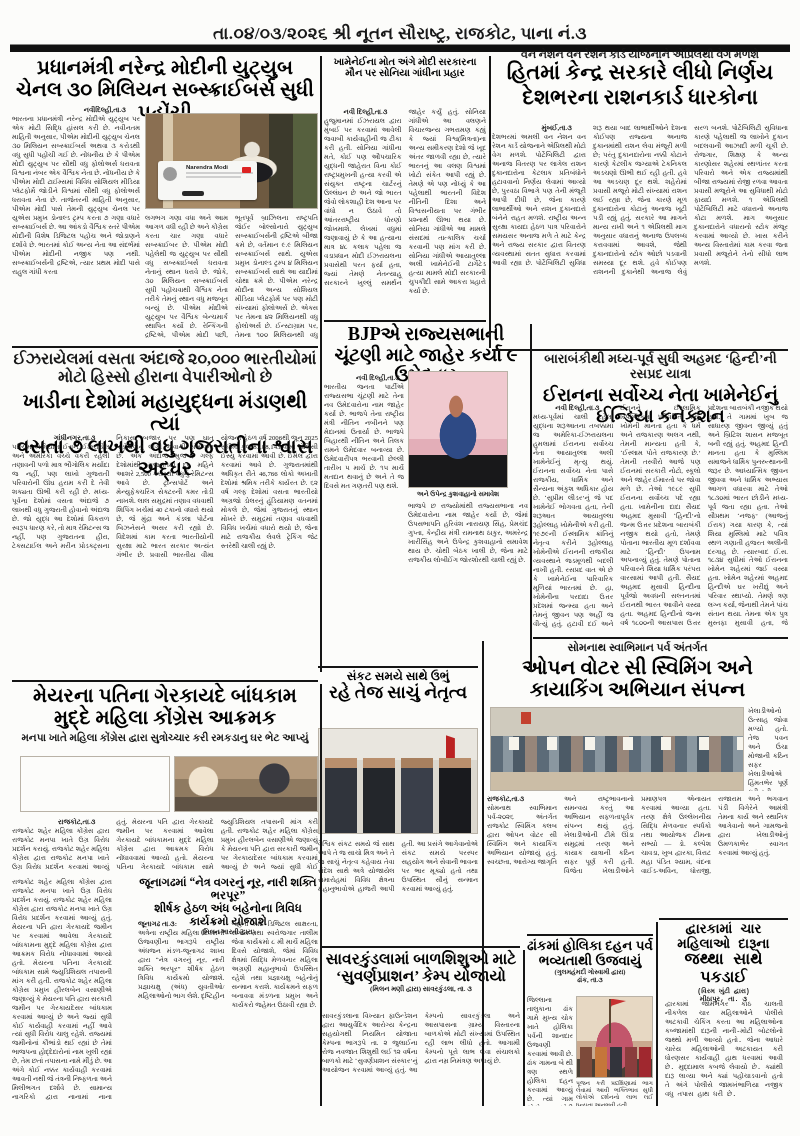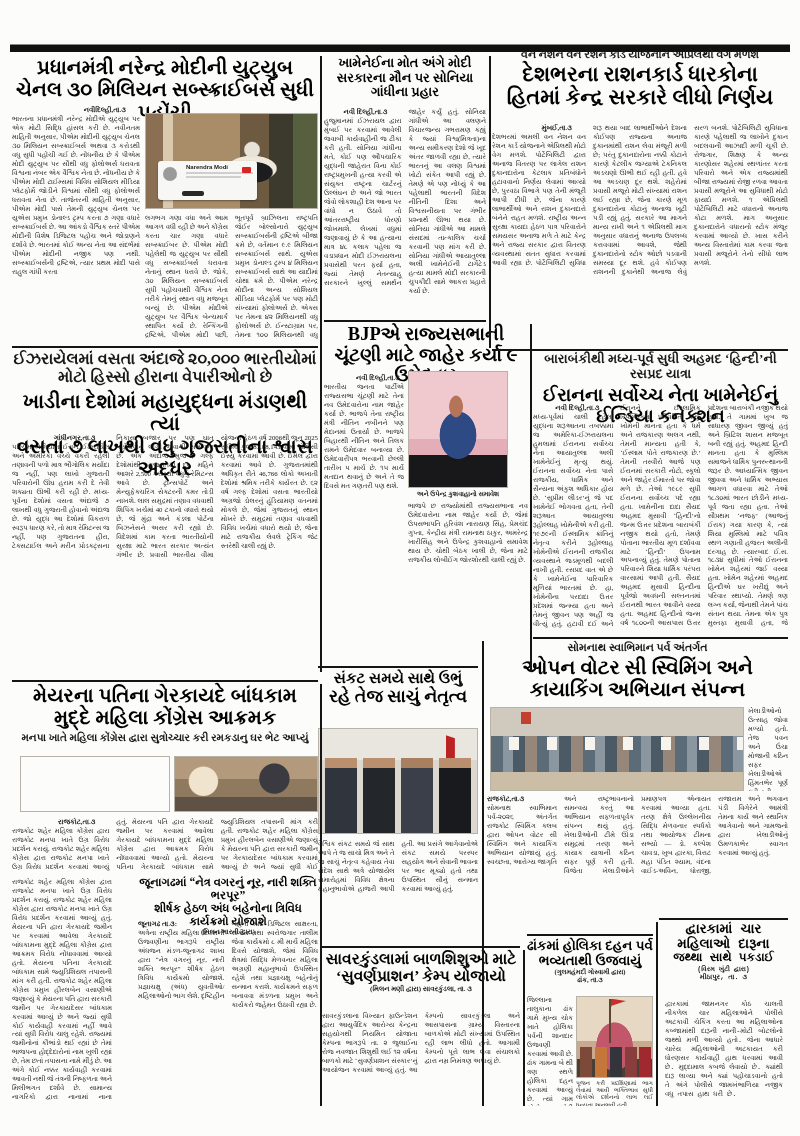--- a/index.html
+++ b/index.html
@@ -66,20 +66,21 @@
      linear-gradient(180deg,#e7d8c3 0 55%, #caa98f 55% 78%, #4a3f35 78% 100%);}
   .ph-holi .flag{position:absolute;left:44%;top:2%;width:16px;height:12px;background:#c62f2f;clip-path:polygon(0 0,100% 20%,10% 60%,0 100%);}
   .ph-holi .pole{position:absolute;left:43%;top:2%;width:1.5px;height:55%;background:#5c4632;}
   .ph-holi .p{position:absolute;bottom:0;width:16%;height:38%;}
 </style>
 </head>
 <body>
 
 <div id="page">
 
+  <div class="abs masthead">તા.૦૪/૦૩/૨૦૨૬ શ્રી નૂતન સૌરાષ્ટ્ર, રાજકોટ, પાના નં.૩</div>
   <div class="abs mast-bar"></div>
 
   <div class="abs" style="left:12px;top:56px;width:306px;height:292px;">
     <div class="headline" style="font-size:20px;">પ્રધાનમંત્રી નરેન્દ્ર મોદીની યુટ્યુબ ચેનલ ૩૦ મિલિયન સબ્સ્ક્રાઈબર્સ સુધી પહોંચી</div>
     <div class="abs body-txt" style="left:0;top:50px;width:128px;height:242px;">
       <div class="dateline">નવીદિલ્હી,તા.૩</div>
       <span>ભારતના પ્રધાનમંત્રી નરેન્દ્ર મોદીએ યુટ્યુબ પર એક મોટી સિદ્ધિ હાંસલ કરી છે. નવીનતમ માહિતી અનુસાર, પીએમ મોદીની યુટ્યુબ ચેનલ ૩૦ મિલિયન સબ્સ્ક્રાઈબર્સ અથવા ૩ કરોડથી વધુ સુધી પહોંચી ગઈ છે. નોંધનીય છે કે પીએમ મોદી યુટ્યુબ પર સૌથી વધુ ફોલોઅર્સ ધરાવતા વિશ્વના નંબર એક વૈશ્વિક નેતા છે. નોંધનીય છે કે પીએમ મોદી ટાઈમ્સમાં વિવિધ સોશિયલ મીડિયા પ્લેટફોર્મે જોડીને વિશ્વમાં સૌથી વધુ ફોલોઅર્સ ધરાવતા નેતા છે. તાજેતરની માહિતી અનુસાર, પીએમ મોદી પાસે તેમની યુટ્યુબ ચેનલ પર યુએસ પ્રમુખ ડોનાલ્ડ ટ્રમ્પ કરતા ૭ ગણા વધારે સબ્સ્ક્રાઈબર્સ છે. આ આંકડો વૈશ્વિક સ્તરે પીએમ મોદીની વિશેષ ડિજિટલ પહોંચ અને જોડાણને દર્શાવે છે. ભારતમાં કોઈ અન્ય નેતા આ સંદર્ભમાં પીએમ મોદીની નજીક પણ નથી. સબ્સ્ક્રાઈબર્સની દ્રષ્ટિએ, ત્યાર પ્રથમ મોદી પાસે રાહુલ ગાંધી કરતા</span>
     </div>
     <div class="photo ph-modi" style="left:133px;top:57px;width:173px;height:96px;">
       <div class="ph-card">
@@ -88,31 +89,31 @@
         <div class="ln"></div>
         <div class="ln" style="width:60%;"></div>
         <div class="btn"></div>
         <div class="red"></div>
       </div>
     </div>
     <div class="abs body-txt cols2" style="left:133px;top:158px;width:173px;height:134px;">લગભગ ગણા વધા અને આમ આગળ વધી રહી છે અને કોંગ્રેસ કરતા ચાર ગણા વધારે સબ્સ્ક્રાઈબર છે. પીએમ મોદી પહેલેથી જ યુટ્યુબ પર સૌથી વધુ સબ્સ્ક્રાઈબર્સ ધરાવતા નેતાનું સ્થાન ધરાવે છે. જોકે, ૩૦ મિલિયન સબ્સ્ક્રાઈબર્સ સુધી પહોંચવાથી વૈશ્વિક નેતા તરીકે તેમનું સ્થાન વધુ મજબૂત બન્યું છે. પીએમ મોદીએ યુટ્યુબ પર વૈશ્વિક બેન્ચમાર્ક સ્થાપિત કર્યો છે. રેન્કિંગની દ્રષ્ટિએ, પીએમ મોદી પછી, ભૂતપૂર્વ બ્રાઝિલના રાષ્ટ્રપતિ જેઈર બોલ્સોનારો યુટ્યુબ સબ્સ્ક્રાઈબર્સની દ્રષ્ટિએ બીજા ક્રમે છે, વર્તમાન ૯.૯ મિલિયન સબ્સ્ક્રાઈબર્સ સાથે. યુએસ પ્રમુખ ડોનાલ્ડ ટ્રમ્પ ૪ મિલિયન સબ્સ્ક્રાઈબર્સ સાથે આ યાદીમાં ચોથા ક્રમે છે. પીએમ નરેન્દ્ર મોદીના અન્ય સોશિયલ મીડિયા પ્લેટફોર્મ પર પણ મોટી સંખ્યામાં ફોલોઅર્સ છે. એક્સ પર તેમના ૪૨ મિલિયનથી વધુ ફોલોઅર્સ છે. ઈન્સ્ટાગ્રામ પર, તેમના ૧૦૦ મિલિયનથી વધુ ફોલોઅર્સ છે. વધુમાં, પીએમ મોદીના સોશિયલ મીડિયા પ્લેટફોર્મ ૬ પર ૧૦૯ મિલિયનથી વધુ ફોલોઅર્સ છે.</div>
   </div>
 
   <div class="abs" style="left:324px;top:56px;width:162px;height:262px;">
-    <div class="headline" style="font-size:13px;">ખામેનેઈના મોત અંગે મોદી સરકારના મૌન પર સોનિયા ગાંધીના પ્રહાર</div>
+    <div class="headline" style="font-size:10px;">ખામેનેઈના મોત અંગે મોદી સરકારના મૌન પર સોનિયા ગાંધીના પ્રહાર</div>
     <div class="abs body-txt cols2" style="left:0;top:52px;width:162px;height:208px;">
       <div class="dateline">નવી દિલ્હી,તા.૩</div>
       <span>હુજુમાનમાં ઈઝરાયલ દ્વારા મુંબઈ પર કરવામાં આવેલી જવાબી કાર્યવાહીની જ ટીકા કરી હતી. સોનિયા ગાંધીના મતે, કોઈ પણ ઔપચારિક યુદ્ધની જાહેરાત વિના કોઈ રાષ્ટ્રપ્રમુખની હત્યા કરવી એ સંયુક્ત રાષ્ટ્રના ચાર્ટરનું ઉલ્લંઘન છે અને જો ભારત જેવો લોકશાહી દેશ આના પર વાંધો ન ઉઠાવે તો આંતરરાષ્ટ્રીય ધોરણો જોખમાશે. લેખમાં વધુમાં જણાવાયું છે કે આ હત્યાના માત્ર ૪૮ કલાક પહેલા જ વડાપ્રધાન મોદી ઈઝરાયલના પ્રવાસેથી પરત ફર્યા હતા, જ્યાં તેમણે નેતન્યાહૂ સરકારને ખુલ્લું સમર્થન જાહેર કર્યું હતું. સોનિયા ગાંધીએ આ વલણને વિચારજન્ય ગભરામણ કહ્યું કે જ્યાં વિશ્વ(મિત્રતા)ના અન્ય સમીકરણ દેશો જે ખૂદ અંતર જાળવી રહ્યા છે, ત્યારે ભારતનું આ વલણ વિશ્વમાં ખોટો સંકેત આપી રહ્યું છે. તેમણે એ પણ નોંધ્યું કે આ પહેલાથી ભારતની વિદેશ નીતિની દિશા અને વિશ્વસનીયતા પર ગંભીર પ્રશ્નાર્થ ઊભા થયા છે. સોનિયા ગાંધીએ આ મામલે સંસદમાં તાત્કાલિક ચર્ચા કરવાની પણ માંગ કરી છે. સોનિયા ગાંધીએ આયાતુલ્લા અલી ખામેનેઈની ટાર્ગેટેડ હત્યા મામલે મોદી સરકારની ચુપકીદી સામે આકરા પ્રહારો કર્યા છે.</span>
     </div>
   </div>
 
   <div class="abs" style="left:492px;top:48px;width:296px;height:292px;">
     <div class="kicker" style="font-size:11px;">વન નેશન વન રેશન કાર્ડ યોજનાને એપ્રિલથી વેગ મળશે</div>
+    <div class="headline" style="font-size:21px;">હિતમાં કેન્દ્ર સરકારે લીધો નિર્ણય</div>
     <div class="headline" style="font-size:21px;margin-top:2px;">દેશભરના રાશનકાર્ડ ધારકોના</div>
-    <div class="headline" style="font-size:21px;">હિતમાં કેન્દ્ર સરકારે લીધો નિર્ણય</div>
     <div class="abs body-txt cols3" style="left:0;top:76px;width:296px;height:214px;">
       <div class="dateline">મુંબઈ,તા.૩</div>
       <span>દેશભરમાં અમલી વન નેશન વન રેશન કાર્ડ યોજનાને એપ્રિલથી મોટો વેગ મળશે. પોર્ટેબિલિટી દ્વારા અનાજ વિતરણ પર લાગેલ રાશન દુકાનદારોના કેટલાક પ્રતિબંધોને હટાવવાનો નિર્ણય લેવામાં આવ્યો છે, પુરવઠા વિભાગે પણ તેની મંજૂરી આપી દીધી છે, જેના કારણે લાભાર્થીઓ અને રાશન દુકાનદારો બંનેને રાહત મળશે. રાષ્ટ્રીય અન્ન સુરક્ષા કાયદા હેઠળ પાત્ર પરિવારોને સમયસર અનાજ મળે તે માટે કેન્દ્ર અને રાજ્ય સરકાર દ્વારા વિતરણ વ્યવસ્થામાં સતત સુધારા કરવામાં આવી રહ્યા છે. પોર્ટેબિલિટી સુવિધા શરૂ થયા બાદ લાભાર્થીઓને દેશના કોઈપણ રાજ્યના અનાજ દુકાનમાંથી રાશન લેવા મંજૂરી મળી છે; પરંતુ દુકાનદારોના નક્કી કોટાને કારણે કેટલીક જગ્યાએ ટેકનિકલ અડચણો ઊભી થઈ રહી હતી. હવે આ અડચણ દૂર થશે. શહેરોમાં પ્રવાસી મજૂરો મોટી સંખ્યામાં રાશન લઈ રહ્યા છે, જેના કારણે મૂળ દુકાનદારોના કોટાનું અનાજ ખૂટી પડી રહ્યું હતું. સરકારે આ માગને માન્ય રાખી અને ૧ એપ્રિલથી માગ અનુસાર વધારાનું અનાજ ઉપલબ્ધ કરાવવામાં આવશે, જેથી દુકાનદારોનો સ્ટોક ઓછો પડવાની સમસ્યા દૂર થશે. હવે કોઈપણ રાશનની દુકાનેથી અનાજ લેવું સરળ બનશે. પોર્ટેબિલિટી સુવિધાના કારણે પહેલાથી જ લાખોને દુકાન બદલવાની આઝાદી મળી ચૂકી છે. રોજગાર, શિક્ષણ કે અન્ય કારણોસર શહેરમાં સ્થળાંતર કરતા પરિવારો અને એક રાજ્યમાંથી બીજા રાજ્યમાં રોજી રળવા આવતા પ્રવાસી મજૂરોને આ સુવિધાથી મોટો ફાયદો મળશે. ૧ એપ્રિલથી પોર્ટેબિલિટી માટે વધારાનો અનાજ કોટા મળશે. માગ અનુસાર દુકાનદારોને વધારાનો સ્ટોક મંજૂર કરવામાં આવ્યો છે. ખાસ કરીને અન્ય વિસ્તારોમાં કામ કરવા જતા પ્રવાસી મજૂરોને તેનો સીધો લાભ મળશે.</span>
     </div>
   </div>
 
   <div class="abs" style="left:12px;top:350px;width:306px;height:324px;">
     <div class="kicker" style="font-size:16px;">ઈઝરાયેલમાં વસતા અંદાજે ૨૦,૦૦૦ ભારતીયોમાં મોટો હિસ્સો હીરાના વેપારીઓનો છે</div>
     <div class="headline" style="font-size:20px;margin-top:3px;">ખાડીના દેશોમાં મહાયુદ્ધના મંડાણથી ત્યાં</div>
     <div class="headline" style="font-size:20px;">વસતા ૭ લાખથી વધુ ગુજરાતીના શ્વાસ અદ્ધર</div>
@@ -159,21 +160,21 @@
       <div class="headline" style="font-size:11.5px;">શીર્ષક હેઠળ અંધ બહેનોના ત્રિવિધ કાર્યક્રમો યોજાશે</div>
       <div class="byline" style="font-size:6.8px;">(મિલન ભારતી દ્વારા)</div>
       <div class="abs body-txt cols2" style="left:0;top:44px;width:180px;height:178px;">
         <div class="dateline" style="text-align:left;padding:0;">જૂનાગઢ તા.૩:</div>
         <span>અત્રેના રાષ્ટ્રીય મહિલા દિવસની ઉજવણીના ભાગરૂપે રાષ્ટ્રીય અંધજન મંડળ-જૂનાગઢ શાખા દ્વારા “નેત્ર વગરનું નૂર, નારી શક્તિ ભરપૂર” શીર્ષક હેઠળ ત્રિવિધ કાર્યક્રમો યોજાશે. પ્રજ્ઞાચક્ષુ (અંધ) યુવતીઓ/મહિલાઓનો ભાગ લેશે. દૃષ્ટિહીન બહેનો માટે ડિજિટલ સાક્ષરતા, સંગીત તથા સ્વરોજગાર તાલીમ જેવા કાર્યક્રમો ૮ મી માર્ચે મહિલા દિવસે યોજાશે, જેમાં વિવિધ ક્ષેત્રમાં સિદ્ધિ મેળવનાર મહિલા અગ્રણી મહાનુભાવો ઉપસ્થિત રહેશે તથા પ્રજ્ઞાચક્ષુ બહેનોનું સન્માન કરાશે. કાર્યક્રમને સફળ બનાવવા મંડળના પ્રમુખ અને કાર્યકરો જહેમત ઉઠાવી રહ્યા છે.</span>
       </div>
     </div>
   </div>
 
   <div class="abs" style="left:318px;top:670px;width:160px;height:276px;">
-    <div class="headline" style="font-size:15px;">સંકટ સમયે સાથે ઉભું</div>
+    <div class="headline" style="font-size:12px;">સંકટ સમયે સાથે ઉભું</div>
     <div class="headline" style="font-size:17.5px;">રહે તેજ સાચું નેતૃત્વ</div>
     <div class="photo ph-suit" style="left:0;top:58px;width:160px;height:106px;">
       <div class="flag"></div>
       <div class="m m1"></div>
         <div class="m m2"></div>
       <div class="m m3"></div>
         <div class="m m4"></div>
     </div>
     <div class="abs body-txt cols2" style="left:0;top:170px;width:160px;height:104px;">વૈશ્વિક સંકટ સમયે જે સાથ આપે તે જ સાચો મિત્ર અને તે જ સાચું નેતૃત્વ કહેવાય તેવા સંદેશ સાથે અત્રે યોજાયેલ સમારોહમાં વિવિધ ક્ષેત્રના મહાનુભાવોએ હાજરી આપી હતી. આ પ્રસંગે આગેવાનોએ સંકટ સમયે પરસ્પર સહયોગ અને સેવાની ભાવના પર ભાર મૂક્યો હતો તથા ઉપસ્થિત સૌનું સન્માન કરવામાં આવ્યું હતું.</div>
   </div>
@@ -215,21 +216,21 @@
       <div class="p" style="left:44%;background:#33343c;"></div>
       <div class="p" style="left:64%;background:#8a3d3d;"></div>
       <div class="p" style="left:82%;background:#a0282f;"></div>
     </div>
     <div class="abs caption" style="left:49px;top:142px;width:77px;height:26px;font-weight:normal;font-size:6px;text-align:justify;">પૂજન કરી પ્રદક્ષિણામાં ભાગ લેવામાં આવી ભક્તિભાવ સુધી લોકોએ દર્શનનો લાભ લઈ ધન્યતા અનુભવી હતી.</div>
   </div>
 
   <div class="abs" style="left:659px;top:922px;width:129px;height:186px;font-family:Liberation Mono, monospace;">
     <div class="headline" style="font-size:13.5px;">દ્વારકામાં ચાર</div>
     <div class="headline" style="font-size:13.5px;">મહિલાઓ દારૂના</div>
-    <div class="headline" style="font-size:12px;">જથ્થા સાથે પકડાઈ</div>
+    <div class="headline" style="font-size:16px;">જથ્થા સાથે પકડાઈ</div>
     <div class="byline" style="font-size:6.6px;">(વિરમ ખુંટી દ્વારા)</div>
     <div class="byline" style="font-size:6.8px;">મીઠાપુર, તા. ૩</div>
     <div class="abs body-txt" style="left:6px;top:78px;width:118px;height:104px;">દ્વારકામાં જામનગર કોઠ ચાલતી નીકળેલ ચાર મહિલાઓને પોલીસે અટકાવી ચેકિંગ કરતા આ મહિલાઓના કબ્જામાંથી દારૂની નાની-મોટી બોટલોનો જથ્થો મળી આવ્યો હતો. જેના આધારે ચારેય મહિલાઓની અટકાયત કરી ધોરણસર કાર્યવાહી હાથ ધરવામાં આવી છે. મુદ્દામાલ કબજે લેવાયો છે. ક્યાંથી દારૂ લાવ્યા અને ક્યાં પહોંચાડવાનો હતો તે અંગે પોલીસે જામખંભાળિયા નજીક વધુ તપાસ હાથ ધરી છે.</div>
   </div>
 
   <div class="rule-v" style="left:320px;top:56px;height:616px;"></div>
   <div class="rule-v" style="left:320px;top:684px;height:422px;"></div>
   <div class="rule-v" style="left:489px;top:56px;height:292px;"></div>
   <div class="rule-v" style="left:530px;top:324px;height:348px;"></div>
   <div class="rule-v" style="left:482px;top:641px;height:465px;"></div>

